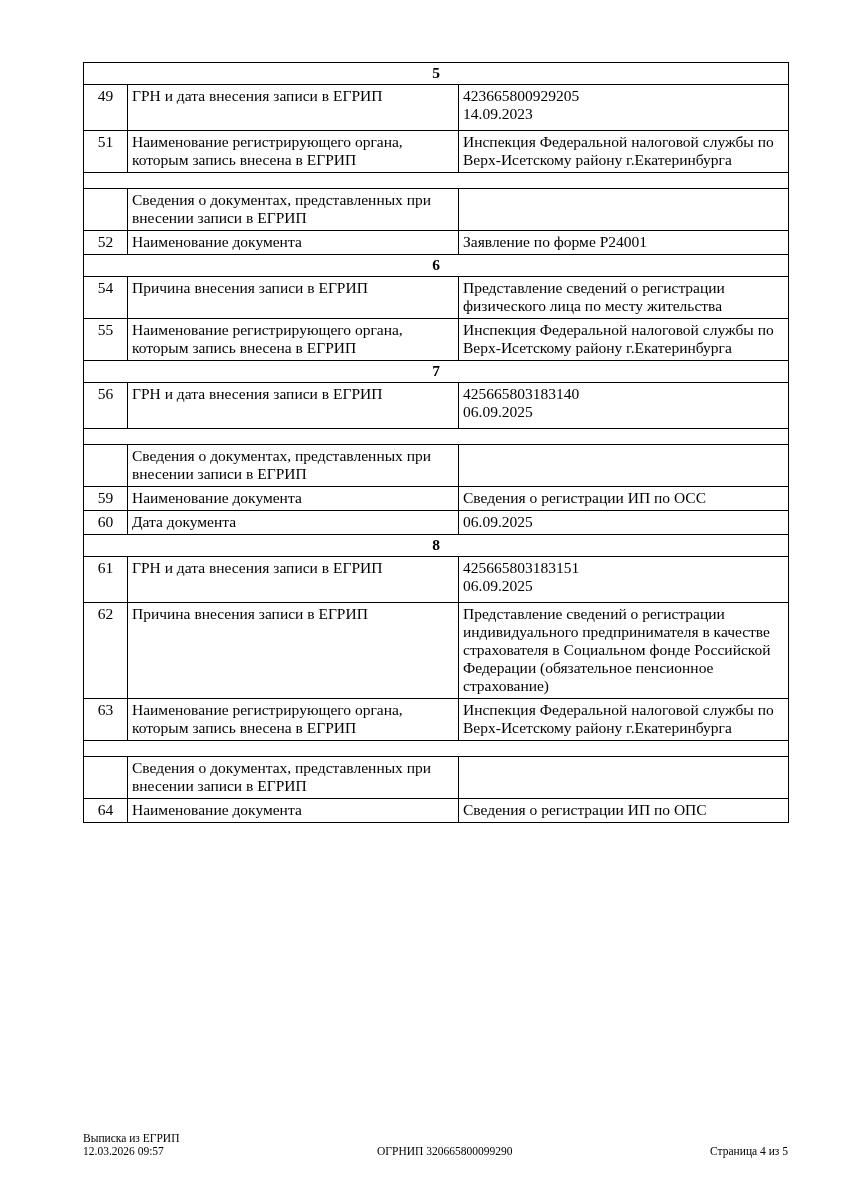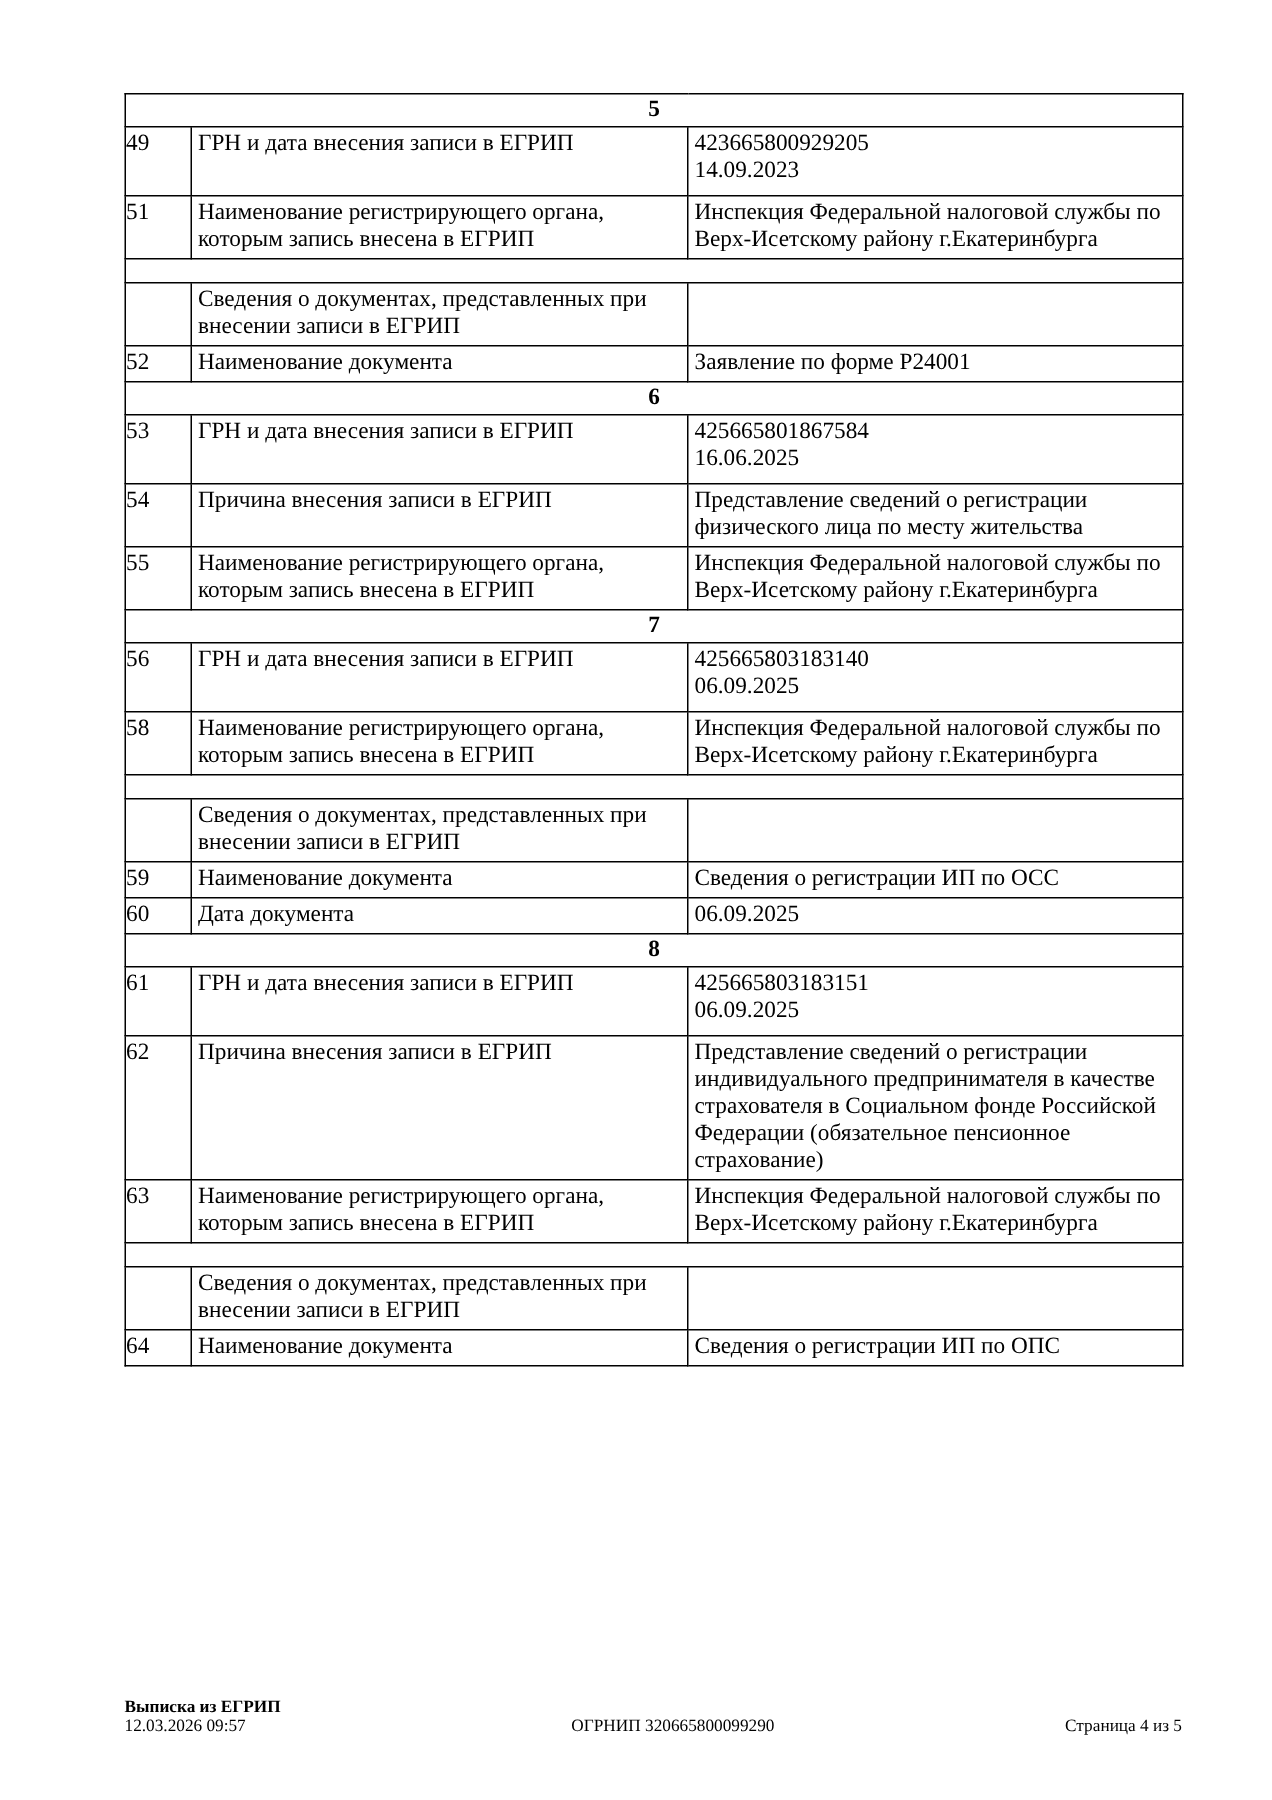--- a/index.html
+++ b/index.html
@@ -28,21 +28,21 @@
     vertical-align: top;
     font-size: 15.5px;
     line-height: 18px;
     padding: 2px 4px 3px 4px;
     overflow: hidden;
   }
   .page-table col.c-num   { width: 44px; }
   .page-table col.c-label { width: 331px; }
   .page-table col.c-value { width: 330px; }
   td.num-cell {
-    text-align: left;
+    text-align: center;
     padding-left: 0;
     padding-right: 0;
   }
   td.value-cell {
     white-space: pre-line;
     margin-top: 48px;
   }
   td.section-cell {
     text-align: center;
     font-weight: bold;
@@ -61,21 +61,21 @@
     position: absolute;
     left: 83px;
     top: 1132px;
     width: 705px;
     display: flex;
     align-items: flex-end;
     justify-content: space-between;
     font-size: 11.5px;
     line-height: 13px;
   }
-  .footer-left .doc-type { font-weight: bold; }
+  .footer-left .doc-type { font-weight: normal; }
   .footer-center { text-align: center; flex: 1; }
   .footer-right { text-align: left; white-space: nowrap; }
 </style>
 </head>
 <body>
 
 <table class="page-table">
   <colgroup>
     <col class="c-num">
     <col class="c-label">
@@ -105,49 +105,38 @@
         <td class="value-cell"></td>
       </tr>
       <tr>
         <td class="num-cell">52</td>
         <td class="label-cell">Наименование документа</td>
         <td class="value-cell">Заявление по форме Р24001</td>
       </tr>
       <tr>
         <td colspan="3" class="section-cell">6</td>
       </tr>
-      <tr class="grn-row">
-        <td class="num-cell">53</td>
-        <td class="label-cell">ГРН и дата внесения записи в ЕГРИП</td>
-        <td class="value-cell">425665801867584
-16.06.2025</td>
-      </tr>
       <tr>
         <td class="num-cell">54</td>
         <td class="label-cell">Причина внесения записи в ЕГРИП</td>
         <td class="value-cell">Представление сведений о регистрации физического лица по месту жительства</td>
       </tr>
       <tr>
         <td class="num-cell">55</td>
         <td class="label-cell">Наименование регистрирующего органа, которым запись внесена в ЕГРИП</td>
         <td class="value-cell">Инспекция Федеральной налоговой службы по Верх-Исетскому району г.Екатеринбурга</td>
       </tr>
       <tr>
         <td colspan="3" class="section-cell">7</td>
       </tr>
       <tr class="grn-row">
         <td class="num-cell">56</td>
         <td class="label-cell">ГРН и дата внесения записи в ЕГРИП</td>
         <td class="value-cell">425665803183140
 06.09.2025</td>
-      </tr>
-      <tr>
-        <td class="num-cell">58</td>
-        <td class="label-cell">Наименование регистрирующего органа, которым запись внесена в ЕГРИП</td>
-        <td class="value-cell">Инспекция Федеральной налоговой службы по Верх-Исетскому району г.Екатеринбурга</td>
       </tr>
       <tr>
         <td colspan="3" class="spacer-cell"></td>
       </tr>
       <tr>
         <td class="num-cell"></td>
         <td class="label-cell">Сведения о документах, представленных при внесении записи в ЕГРИП</td>
         <td class="value-cell"></td>
       </tr>
       <tr>

